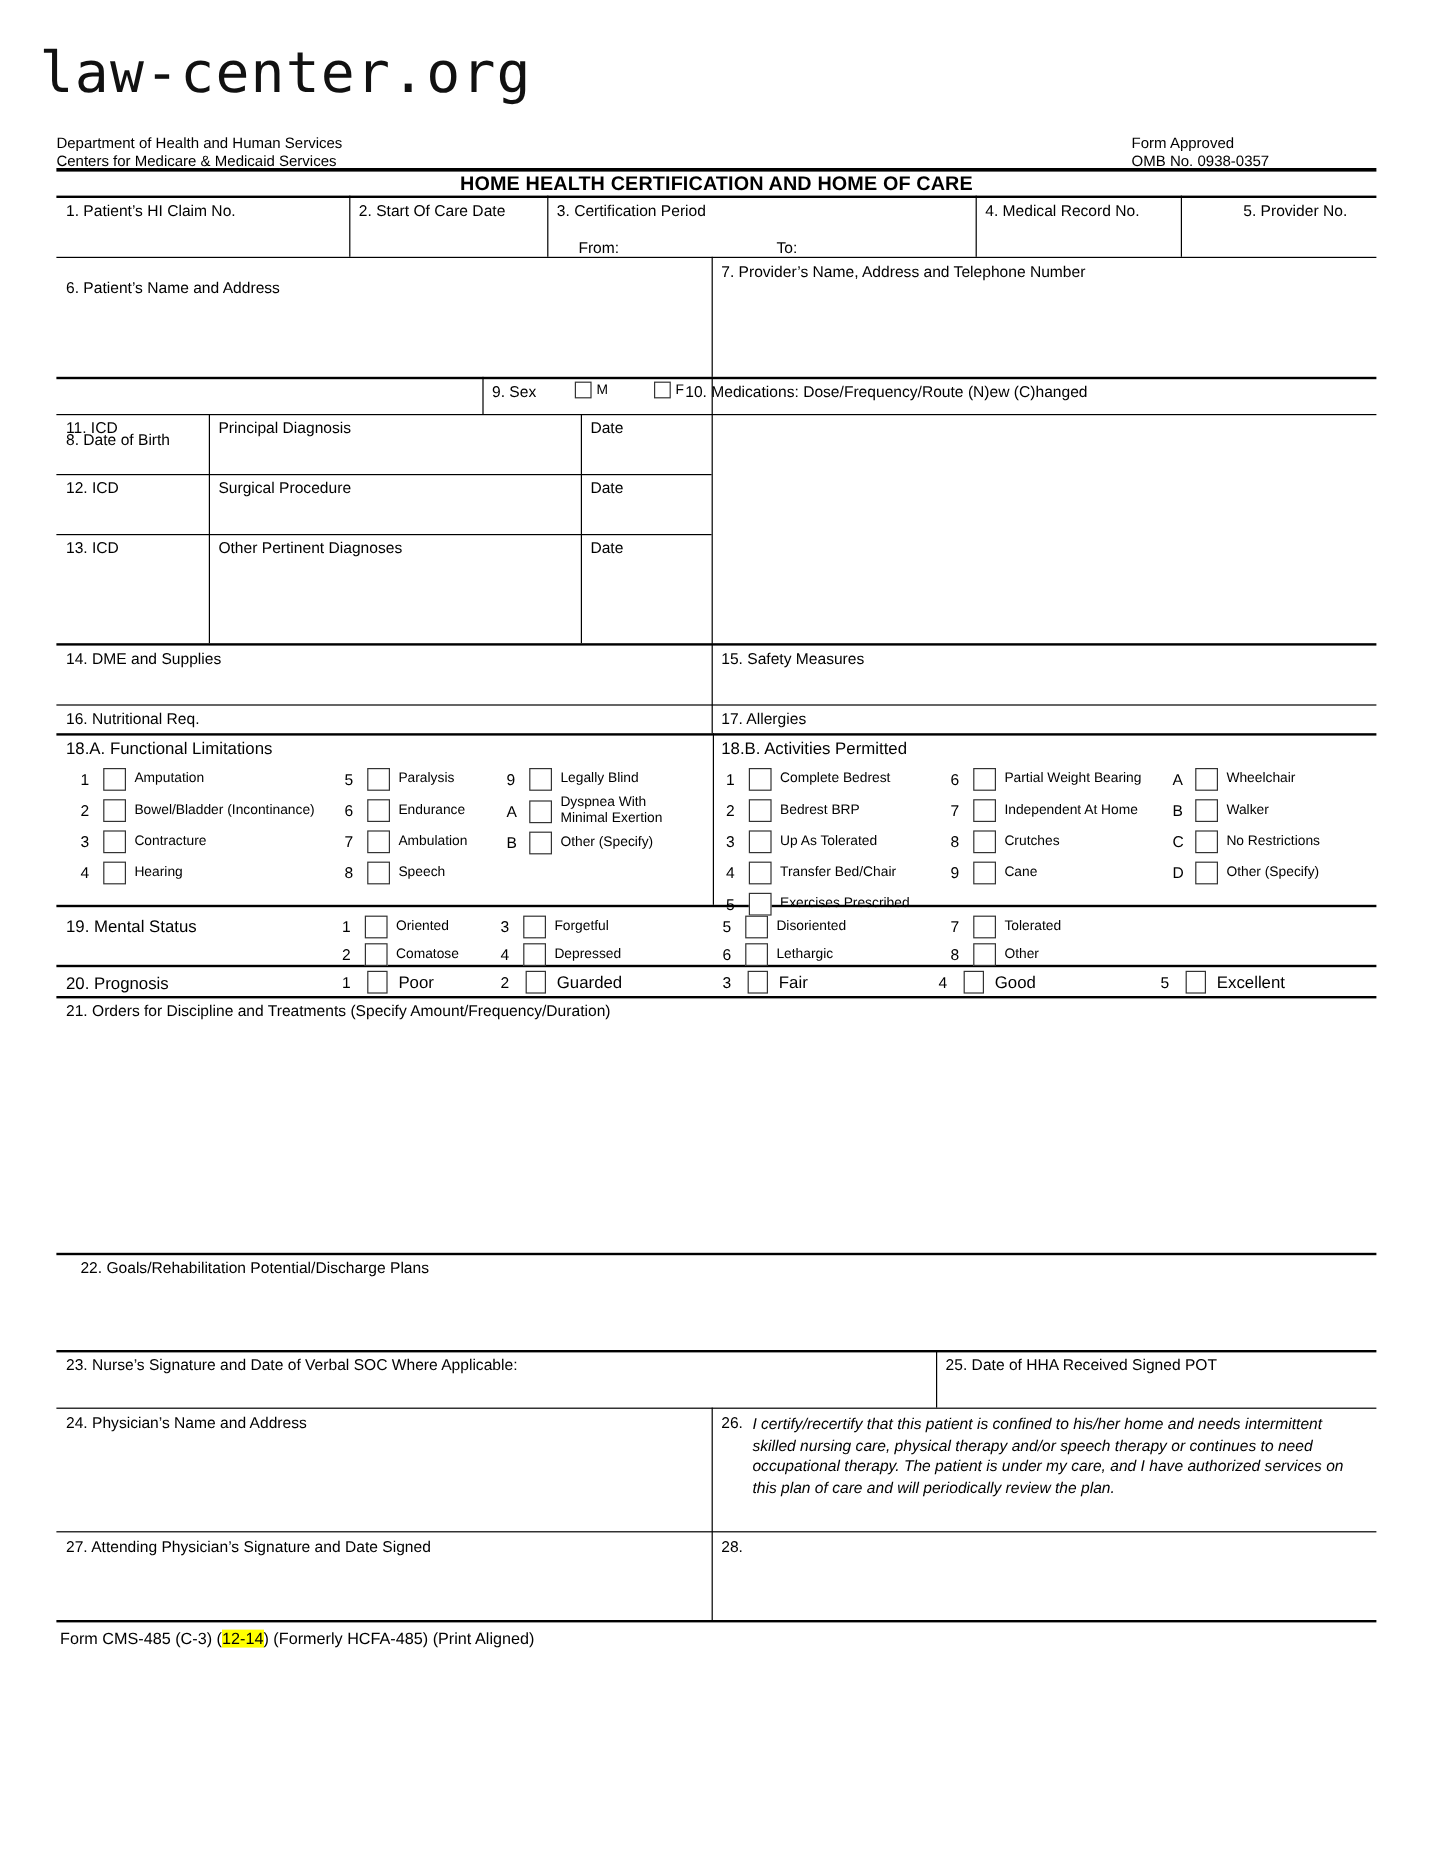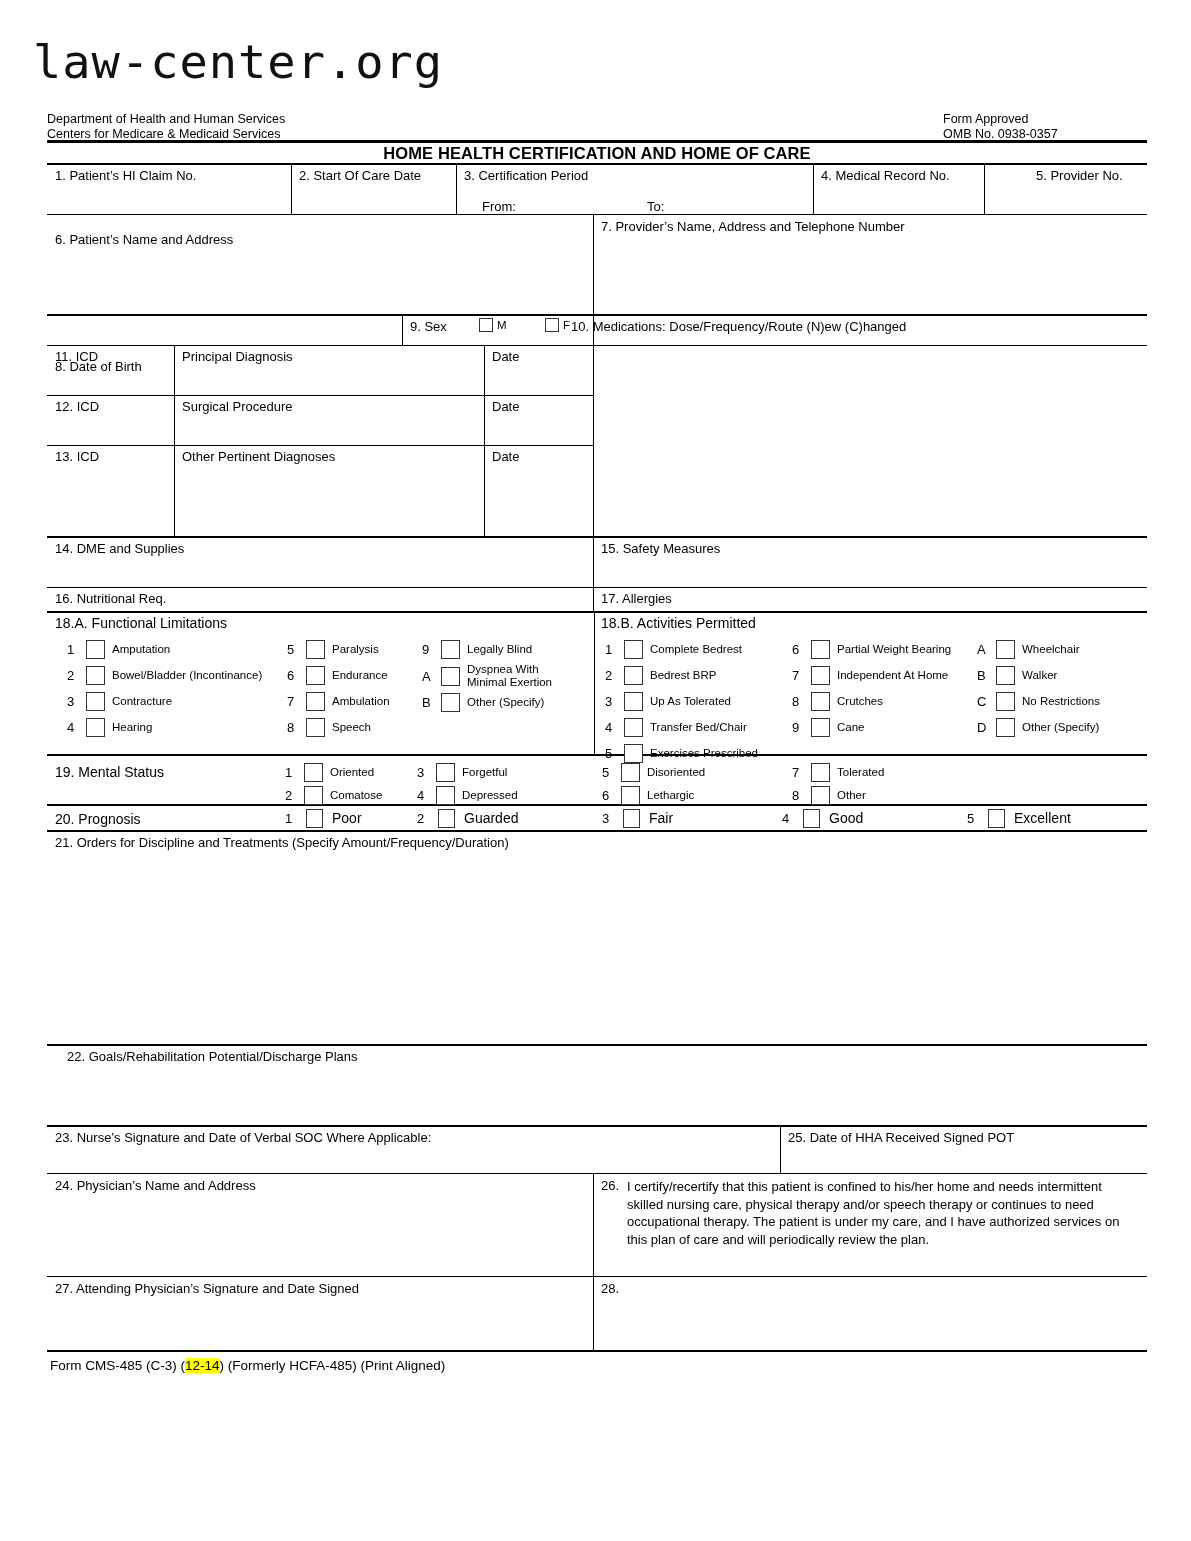--- a/index.html
+++ b/index.html
@@ -51,21 +51,21 @@
   .cb-sm{ width:14px; height:14px; }
   .cb-md{ width:17px; height:19px; }
   .opttxt{ display:inline-block; font-size:11.5px; line-height:13px; }
   .opttxt-lg{ font-size:14px; }
 
   .opt{ position:absolute; display:flex; align-items:center; gap:7px; }
   .opt .n{ font-size:13px; width:12px; text-align:left; flex:0 0 12px; }
 
   .sec-title{ font-size:14px; }
 
-  .cert-text{ font-size:13px; line-height:17.5px; }
+  .cert-text{ font-size:13px; line-height:17.5px;font-style:italic; }
 
   .footer-note{ position:absolute; left:50px; top:1358px; font-size:13.5px; white-space:nowrap; }
   .hl{ background:#ffff00; }
 </style>
 </head>
 <body>
 
 <div class="page">
 
   <div class="site-banner">law-center.org</div>

